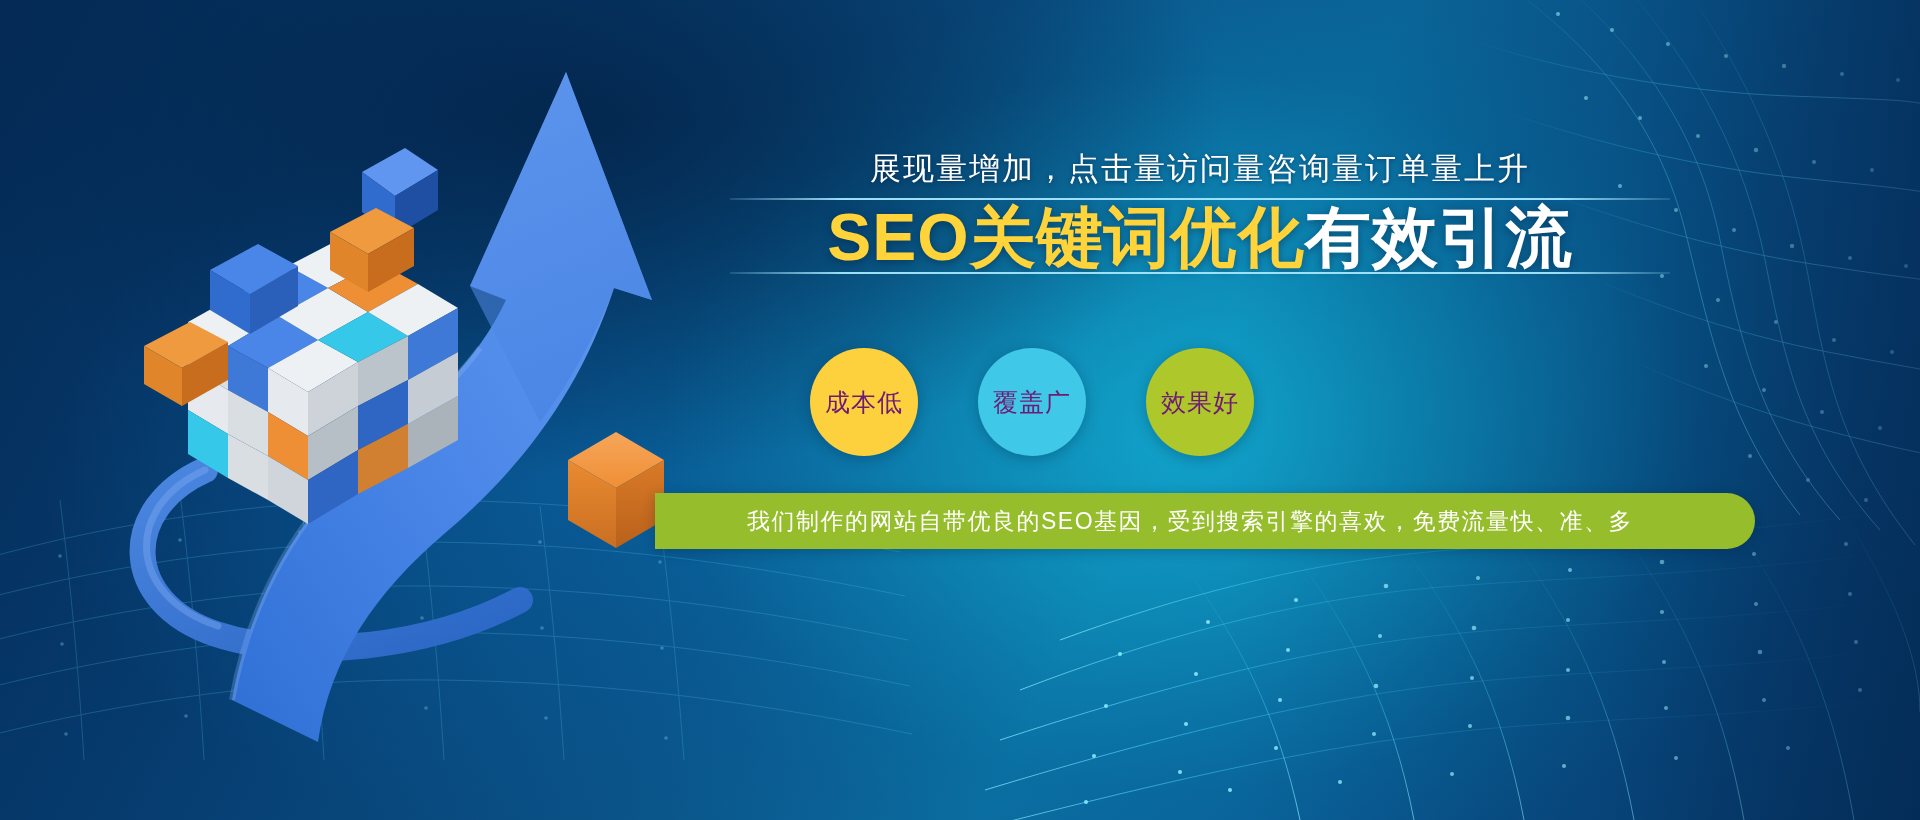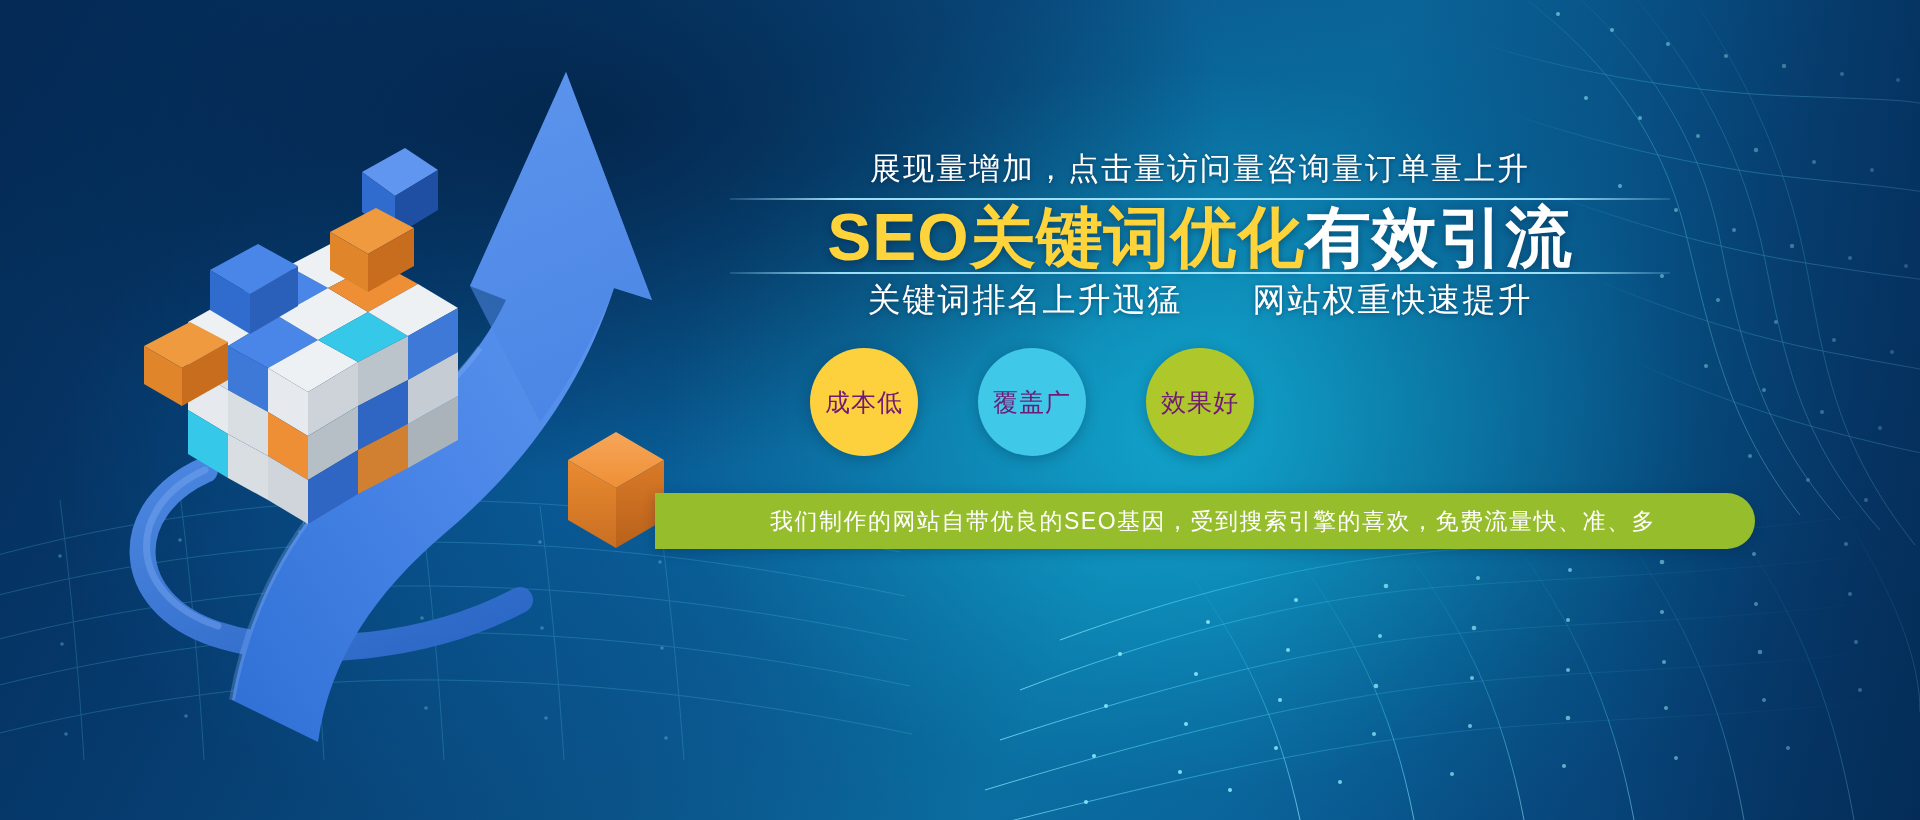--- a/index.html
+++ b/index.html
@@ -80,21 +80,21 @@
 
   
   .pill{
     position:absolute; left:-45px; top:493px; width:1100px; height:56px;
     background:#96bd2b; border-radius:0 28px 28px 0;
     display:flex; align-items:center;
     box-shadow:0 3px 12px rgba(0,25,50,.25);
   }
   .pill-text{
     color:#ffffff; font-size:23px; letter-spacing:1.5px; white-space:nowrap;
-    padding-left:115px;
+    padding-left:92px;
   }
 </style>
 </head>
 <body>
 
 <div class="banner">
 
   <div class="mesh">
     <svg viewBox="0 0 1920 820" preserveAspectRatio="none" xmlns="http://www.w3.org/2000/svg">
       <defs>
@@ -369,21 +369,20 @@
     <div class="kicker">展现量增加，点击量访问量咨询量订单量上升</div>
 
     <div class="rule top"></div>
 
     <div class="headline">
       <span class="hl-y">SEO关键词优化</span><span class="hl-w">有效引流</span>
     </div>
 
     <div class="rule bottom"></div>
 
-    <div class="subline">关键词排名上升迅猛　　网站权重快速提升</div>
 
     <div class="circles">
       <div class="circle c1">成本低</div>
       <div class="circle c2">覆盖广</div>
       <div class="circle c3">效果好</div>
     </div>
 
     <div class="pill">
       <span class="pill-text">我们制作的网站自带优良的SEO基因，受到搜索引擎的喜欢，免费流量快、准、多</span>
     </div>

